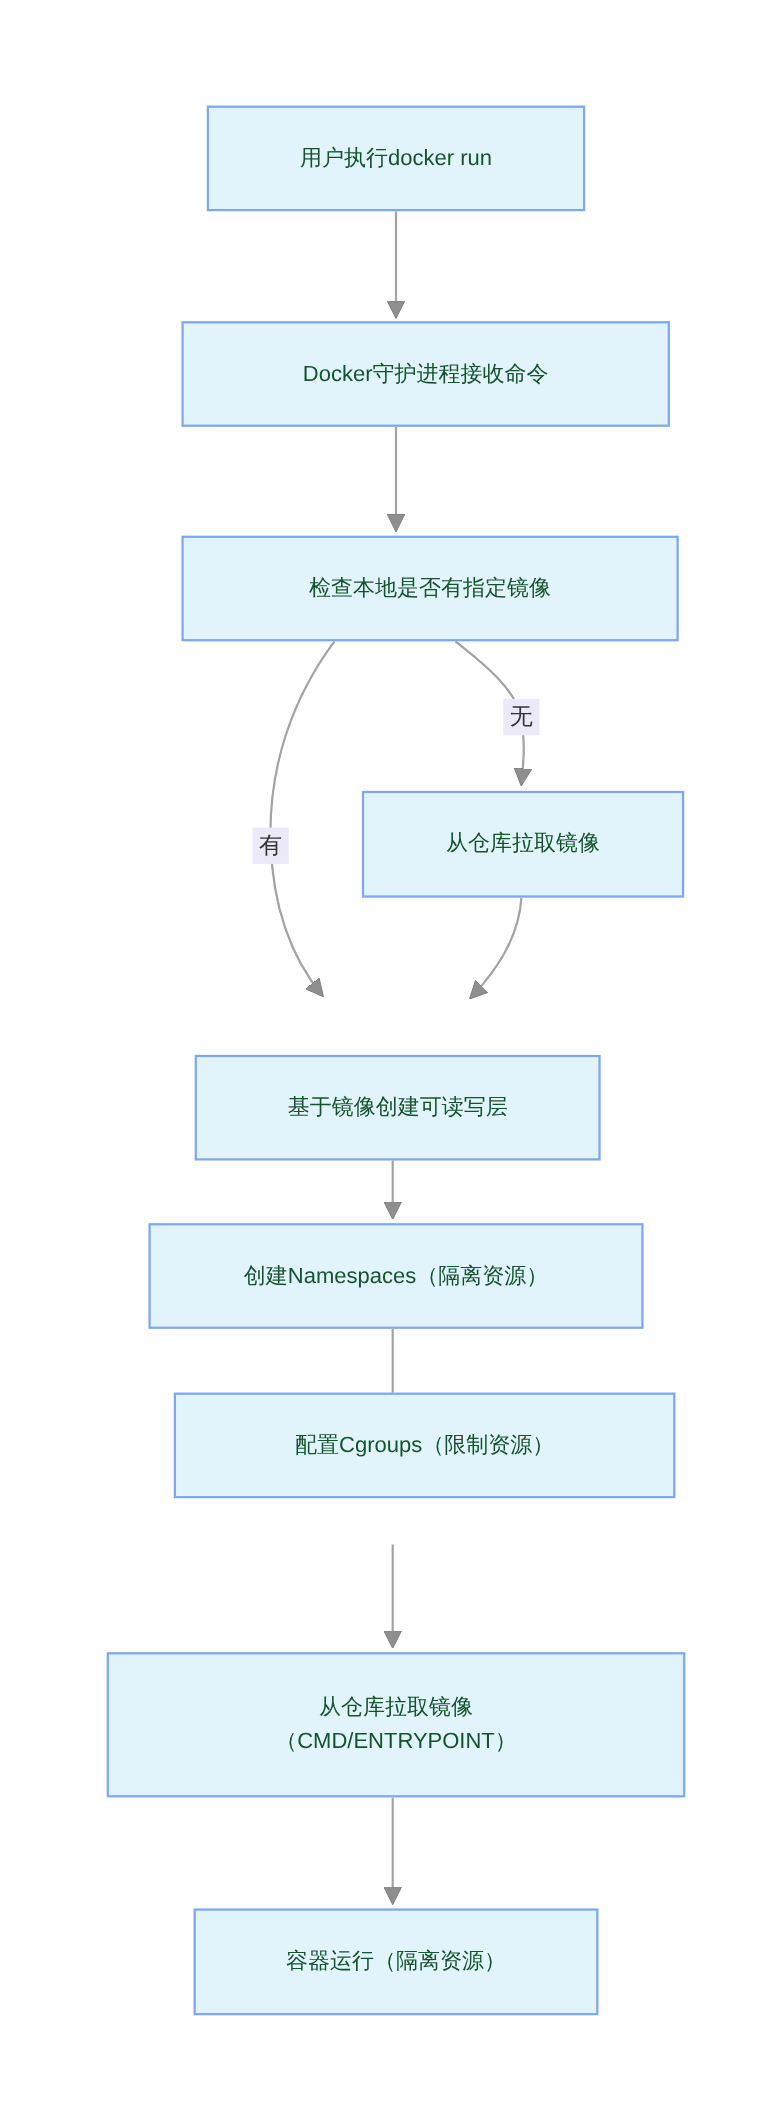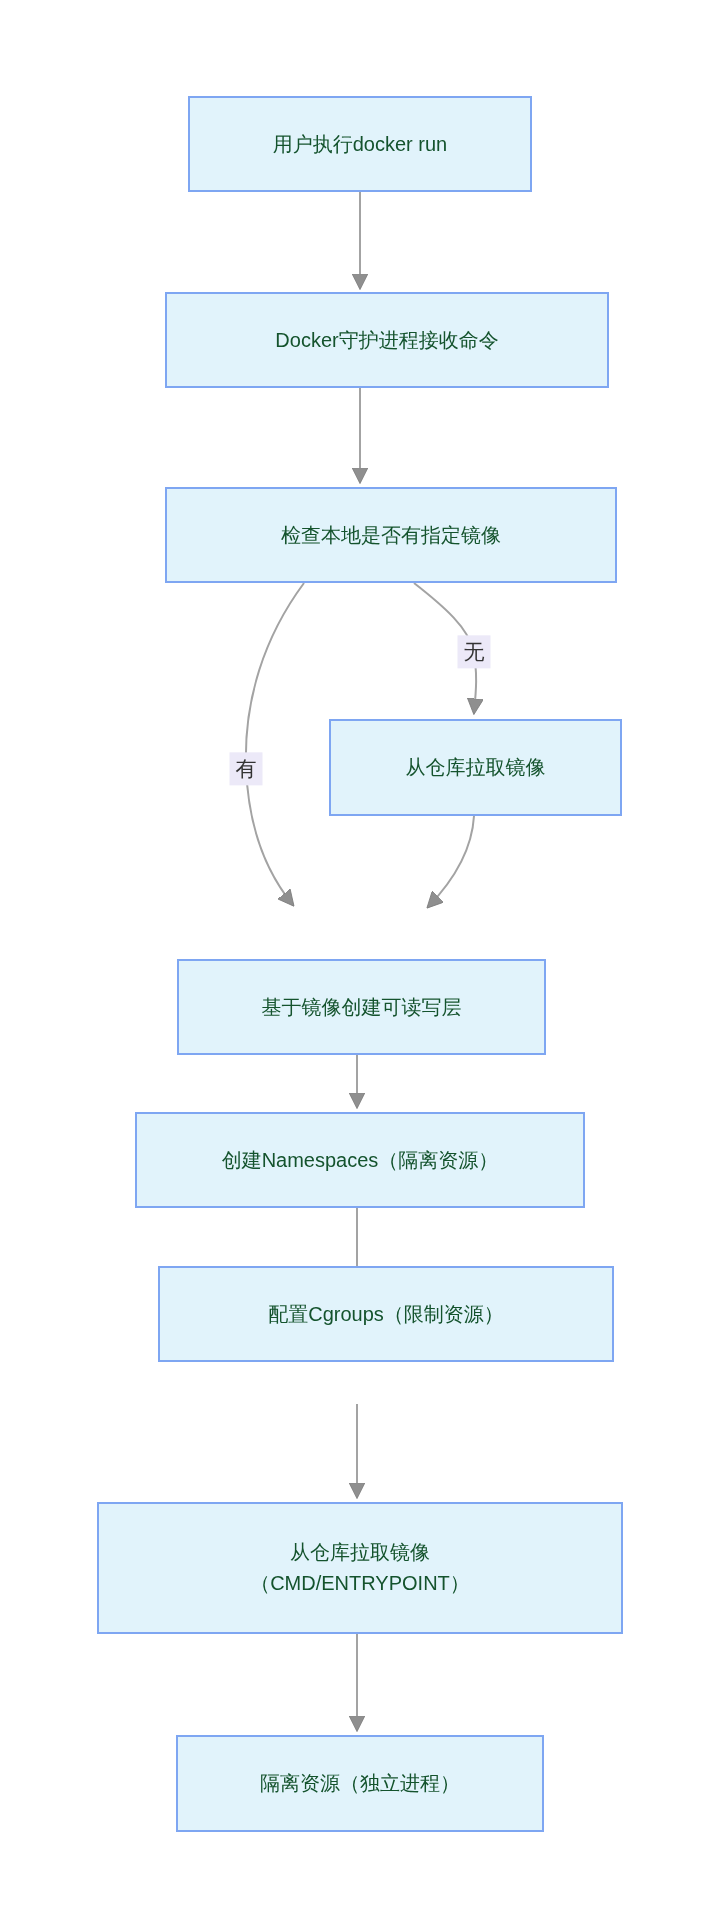--- a/index.html
+++ b/index.html
@@ -83,19 +83,19 @@
 
   <div class="node" style="left:177px; top:915px; width:369px; height:96px;margin-top:44px;">基于镜像创建可读写层</div>
 
   <div class="node" style="left:135px; top:1112px; width:450px; height:96px;">创建Namespaces（隔离资源）</div>
 
   <div class="node" style="left:158px; top:1266px; width:456px; height:96px;">配置Cgroups（限制资源）</div>
 
   <div class="node" style="left:97px; top:1502px; width:526px; height:132px;">从仓库拉取镜像
 （CMD/ENTRYPOINT）</div>
 
-  <div class="node" style="left:176px; top:1735px; width:368px; height:97px;">隔离资源（独立进程）</div>
+  <div class="node" style="left:176px; top:1735px; width:368px; height:97px;">容器运行（隔离资源）</div>
 
   <span class="edge-label" style="left:474px; top:652px;">无</span>
 
   <span class="edge-label" style="left:246px; top:769px;">有</span>
 
 </div>
 
 </body></html>

